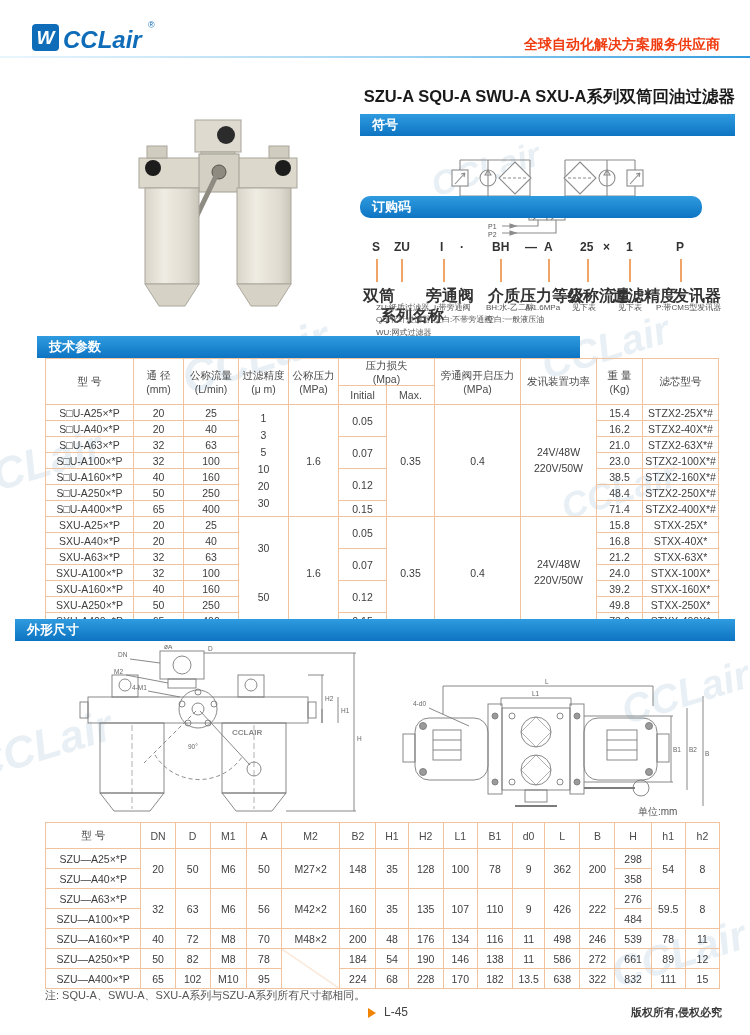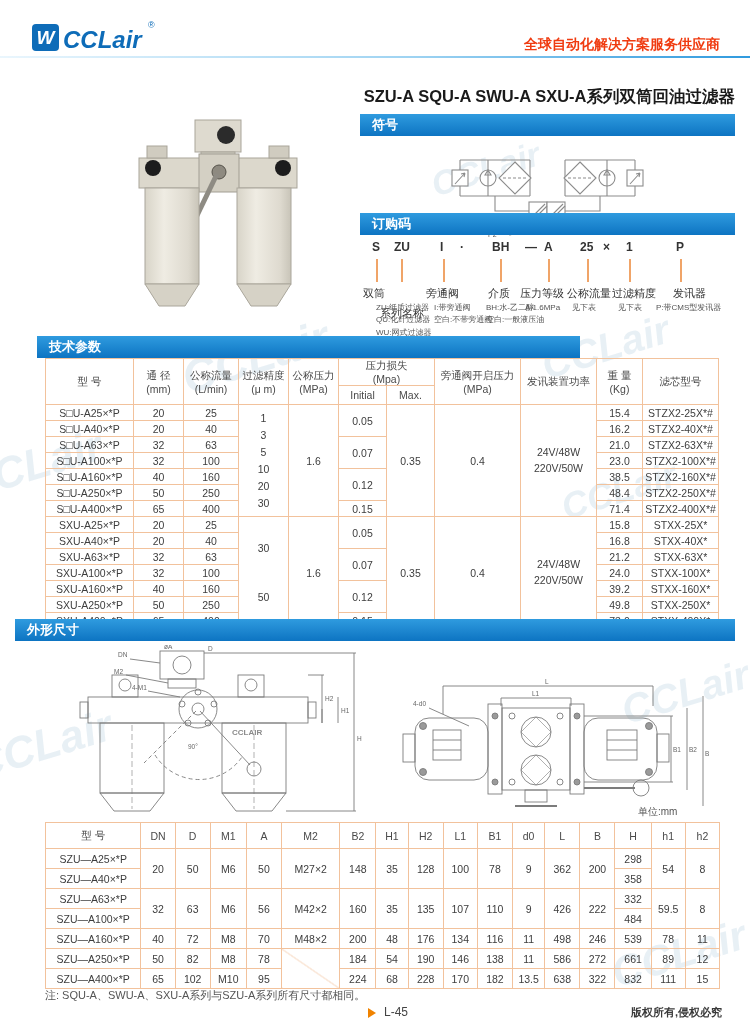--- a/index.html
+++ b/index.html
@@ -32,21 +32,21 @@
   .dims th{height:25px;}
   .diag{background:linear-gradient(to top right,transparent calc(50% - 0.6px),#f2c29c,transparent calc(50% + 0.6px));}
   .lh-tall{line-height:1.62;}
   .lh-wide{line-height:4.6;}
   .lh-pw{line-height:1.5;}
 
   
   .order-diagram{position:absolute;left:360px;top:240px;width:385px;height:96px;}
   .ocode{position:absolute;top:0;font-size:12px;font-weight:bold;color:#333;}
   .otick{position:absolute;top:19px;width:0;height:23px;border-left:2px solid #f0a468;}
-  .ocat{position:absolute;top:46px;font-size:11px;font-weight:normal;color:#333;white-space:nowrap;}
+  .ocat{position:absolute;top:46px;font-size:16px;font-weight:bold;color:#333;white-space:nowrap;}
   .oopt{position:absolute;top:62px;font-size:8px;color:#555;line-height:1.55;white-space:pre-line;}
 
   
   .note{position:absolute;left:45px;top:988px;font-size:11px;color:#555;}
   .page-no{position:absolute;left:384px;top:1005px;font-size:12px;color:#444;}
   .arrow-icon{position:absolute;left:368px;top:1008px;width:0;height:0;border-left:8px solid #f08300;
     border-top:5px solid transparent;border-bottom:5px solid transparent;}
   .copyright{position:absolute;right:28px;top:1005px;font-size:11px;font-weight:bold;color:#3a3a3a;}
   .unit{position:absolute;left:638px;top:805px;font-size:10px;color:#555;}
 
@@ -133,21 +133,21 @@
       <rect x="187" y="62" width="18" height="18" fill="#fff"></rect>
       <path d="M171,78 L185,64 M173,80 L187,66 M189,78 L203,64 M191,80 L205,66"></path>
 
       <path d="M178,80 V86 H142 M196,80 V93 H142"></path>
       <path d="M150,84 l6,2 -6,2 z M150,91 l6,2 -6,2 z" fill="#8c8c8c"></path>
     </g>
     <text x="128" y="89" font-size="7" fill="#555">P1</text>
     <text x="128" y="97" font-size="7" fill="#555">P2</text>
   </svg>
 
-  <div class="secbar" style="left:360px;top:213px;width:375px;">订购码</div>
+  <div class="secbar" style="left:360px;top:196px;width:342px;border-radius:10px;">订购码</div>
   <div class="order-diagram">
     <span class="ocode" style="left:12px;">S</span>
     <span class="ocode" style="left:34px;text-align:center;">ZU</span>
     <span class="ocode" style="left:80px;">I</span>
     <span class="ocode" style="left:100px;">·</span>
     <span class="ocode" style="left:132px;">BH</span>
     <span class="ocode" style="left:165px;">—</span>
     <span class="ocode" style="left:184px;">A</span>
     <span class="ocode" style="left:220px;">25</span>
     <span class="ocode" style="left:243px;">×</span>
@@ -546,21 +546,21 @@
         <td rowspan="2">56</td>
         <td rowspan="2">M42×2</td>
         <td rowspan="2">160</td>
         <td rowspan="2">35</td>
         <td rowspan="2">135</td>
         <td rowspan="2">107</td>
         <td rowspan="2">110</td>
         <td rowspan="2">9</td>
         <td rowspan="2">426</td>
         <td rowspan="2">222</td>
-        <td>332</td>
+        <td>276</td>
         <td rowspan="2">59.5</td>
         <td rowspan="2">8</td>
       </tr>
       <tr>
         <td>SZU—A100×*P</td>
         <td>484</td>
       </tr>
       <tr>
         <td>SZU—A160×*P</td>
         <td>40</td>

